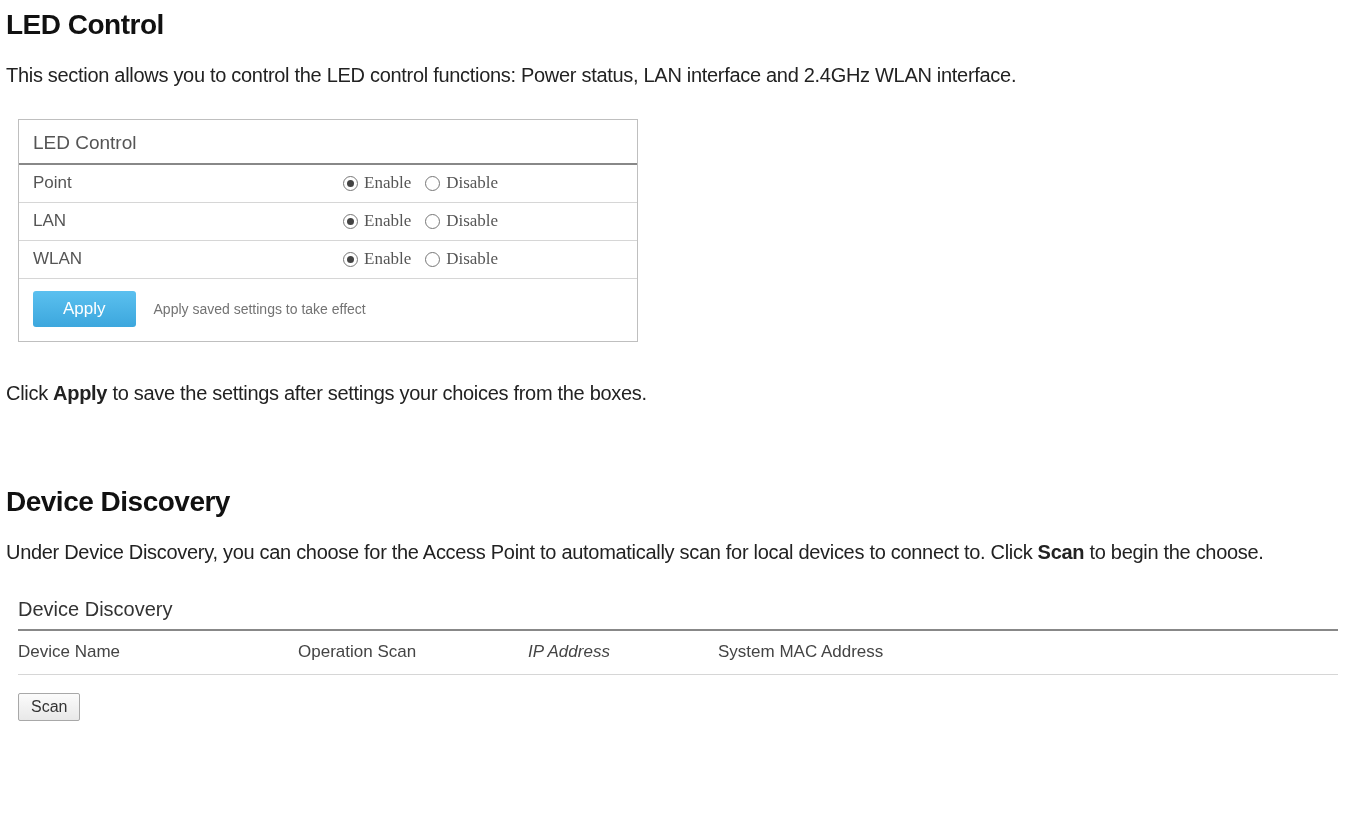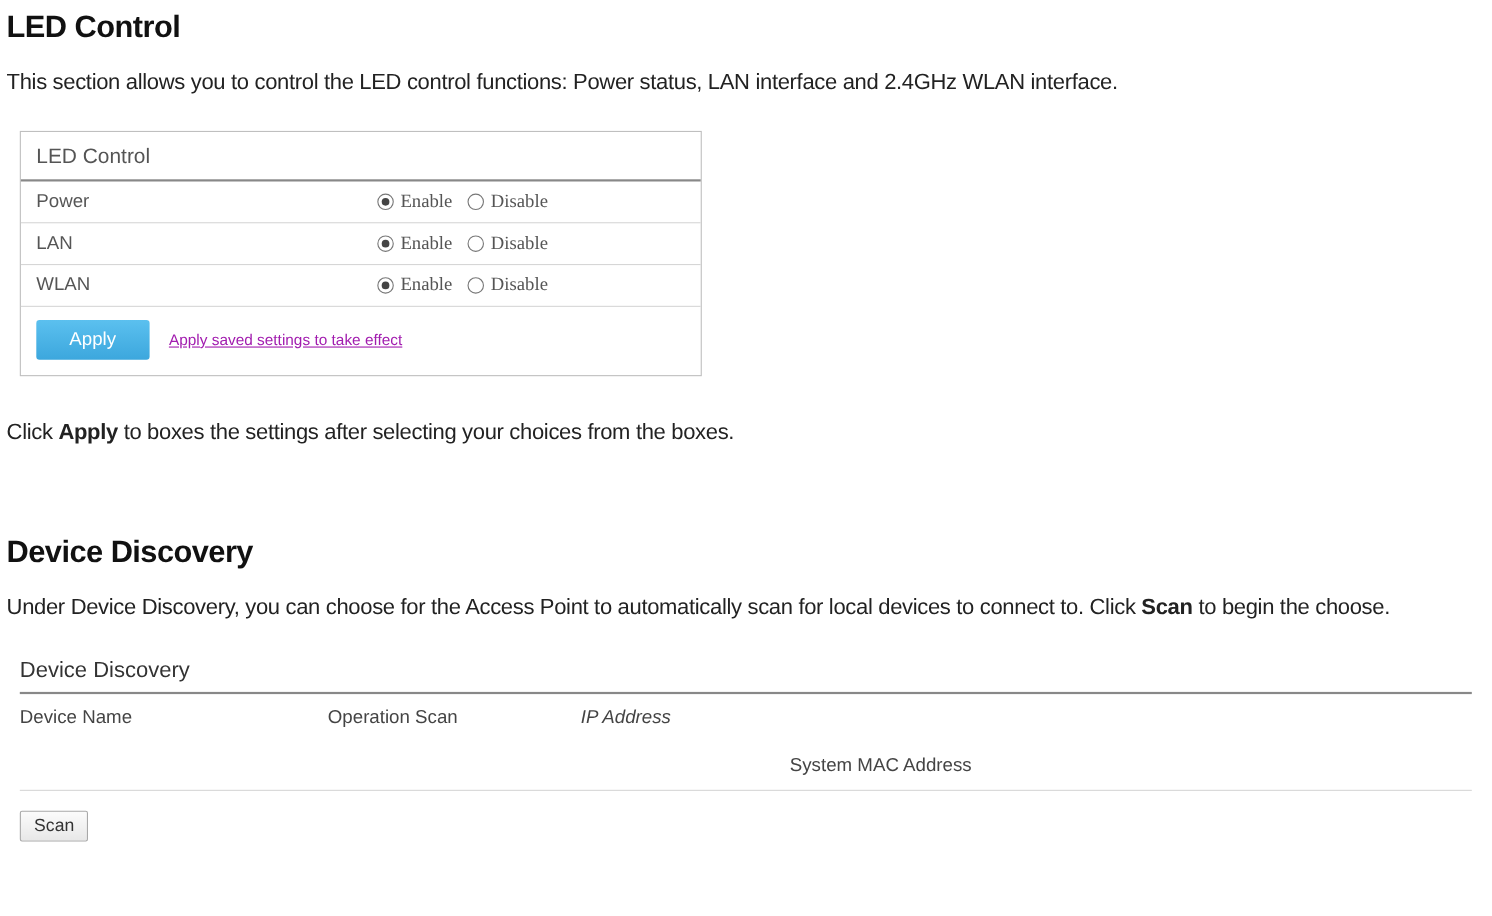--- a/index.html
+++ b/index.html
@@ -99,22 +99,21 @@
     font-family: Arial, sans-serif;
     font-size: 17px;
     padding: 8px 30px;
     border-radius: 3px;
     border: none;
     margin-right: 18px;
   }
   .apply-caption {
     font-family: Arial, sans-serif;
     font-size: 14px;
-    color: #a21caf;
-    text-decoration: underline;
+    color: #737373;
   }
 
   .spacer { height: 40px; }
 
   
   .dd-panel {
     margin: 0 0 10px 12px;
     width: 1320px;
   }
   .dd-title {
@@ -131,21 +130,21 @@
     font-size: 17px;
     color: #444;
     padding: 10px 0;
   }
   .dd-col {
     text-align: left;
   }
   .dd-col.c1 { width: 280px; }
   .dd-col.c2 { width: 230px; }
   .dd-col.c3 { width: 190px; font-style: italic; }
-  .dd-col.c4 { width: 300px; margin-top: 44px; }
+  .dd-col.c4 { width: 300px; }
   .dd-col.c5 { width: 280px; }
 
   .scan-btn {
     display: inline-block;
     margin: 18px 0 0 0;
     font-family: Arial, sans-serif;
     font-size: 16px;
     color: #333;
     background: linear-gradient(#fbfbfb, #e8e8e8);
     border: 1px solid #a8a8a8;
@@ -156,21 +155,21 @@
 </head>
 <body>
 
 <h1 class="section-title">LED Control</h1>
 <p class="desc">This section allows you to control the LED control functions: Power status, LAN interface and 2.4GHz WLAN interface.</p>
 
 <div class="led-panel">
   <div class="panel-title">LED Control</div>
 
   <div class="led-row">
-    <div class="led-label">Power</div>
+    <div class="led-label">Point</div>
     <div class="radio-cell">
       <span class="radio-visual selected"></span>
       <span class="radio-text">Enable</span>
     </div>
     <div class="radio-cell">
       <span class="radio-visual"></span>
       <span class="radio-text">Disable</span>
     </div>
   </div>
 
@@ -198,21 +197,21 @@
     </div>
   </div>
 
   <div class="apply-row">
     <button class="apply-btn">Apply</button>
     <span class="apply-caption">Apply saved settings to take effect</span>
   </div>
 </div>
 
 <p class="desc">
-  <span>Click </span><strong>Apply</strong><span> to boxes the settings after selecting your choices from the boxes.</span>
+  <span>Click </span><strong>Apply</strong><span> to save the settings after settings your choices from the boxes.</span>
 </p>
 
 <div class="spacer"></div>
 
 <h1 class="section-title">Device Discovery</h1>
 <p class="desc">
   <span>Under Device Discovery, you can choose for the Access Point to automatically scan for local devices to connect to. Click </span><strong>Scan</strong><span> to begin the choose.</span>
 </p>
 
 <div class="dd-panel">

